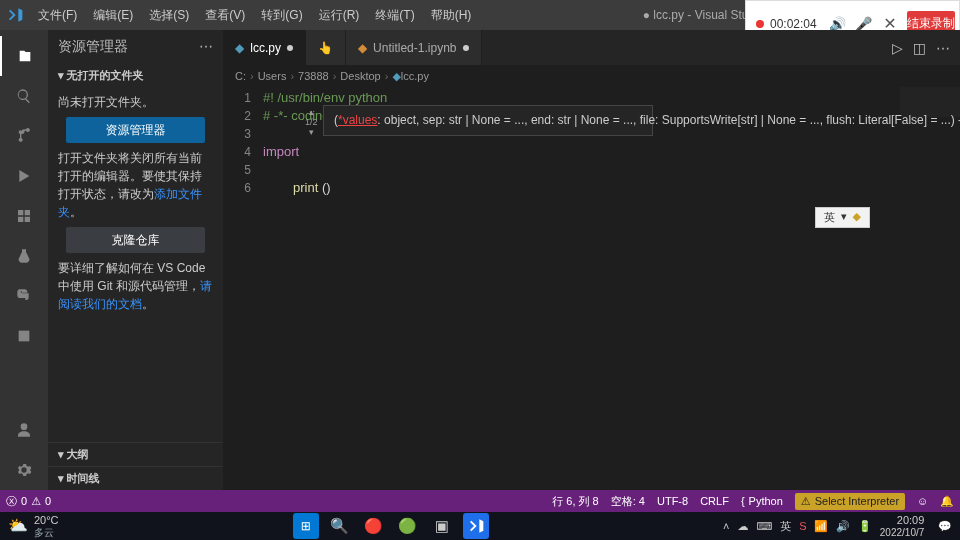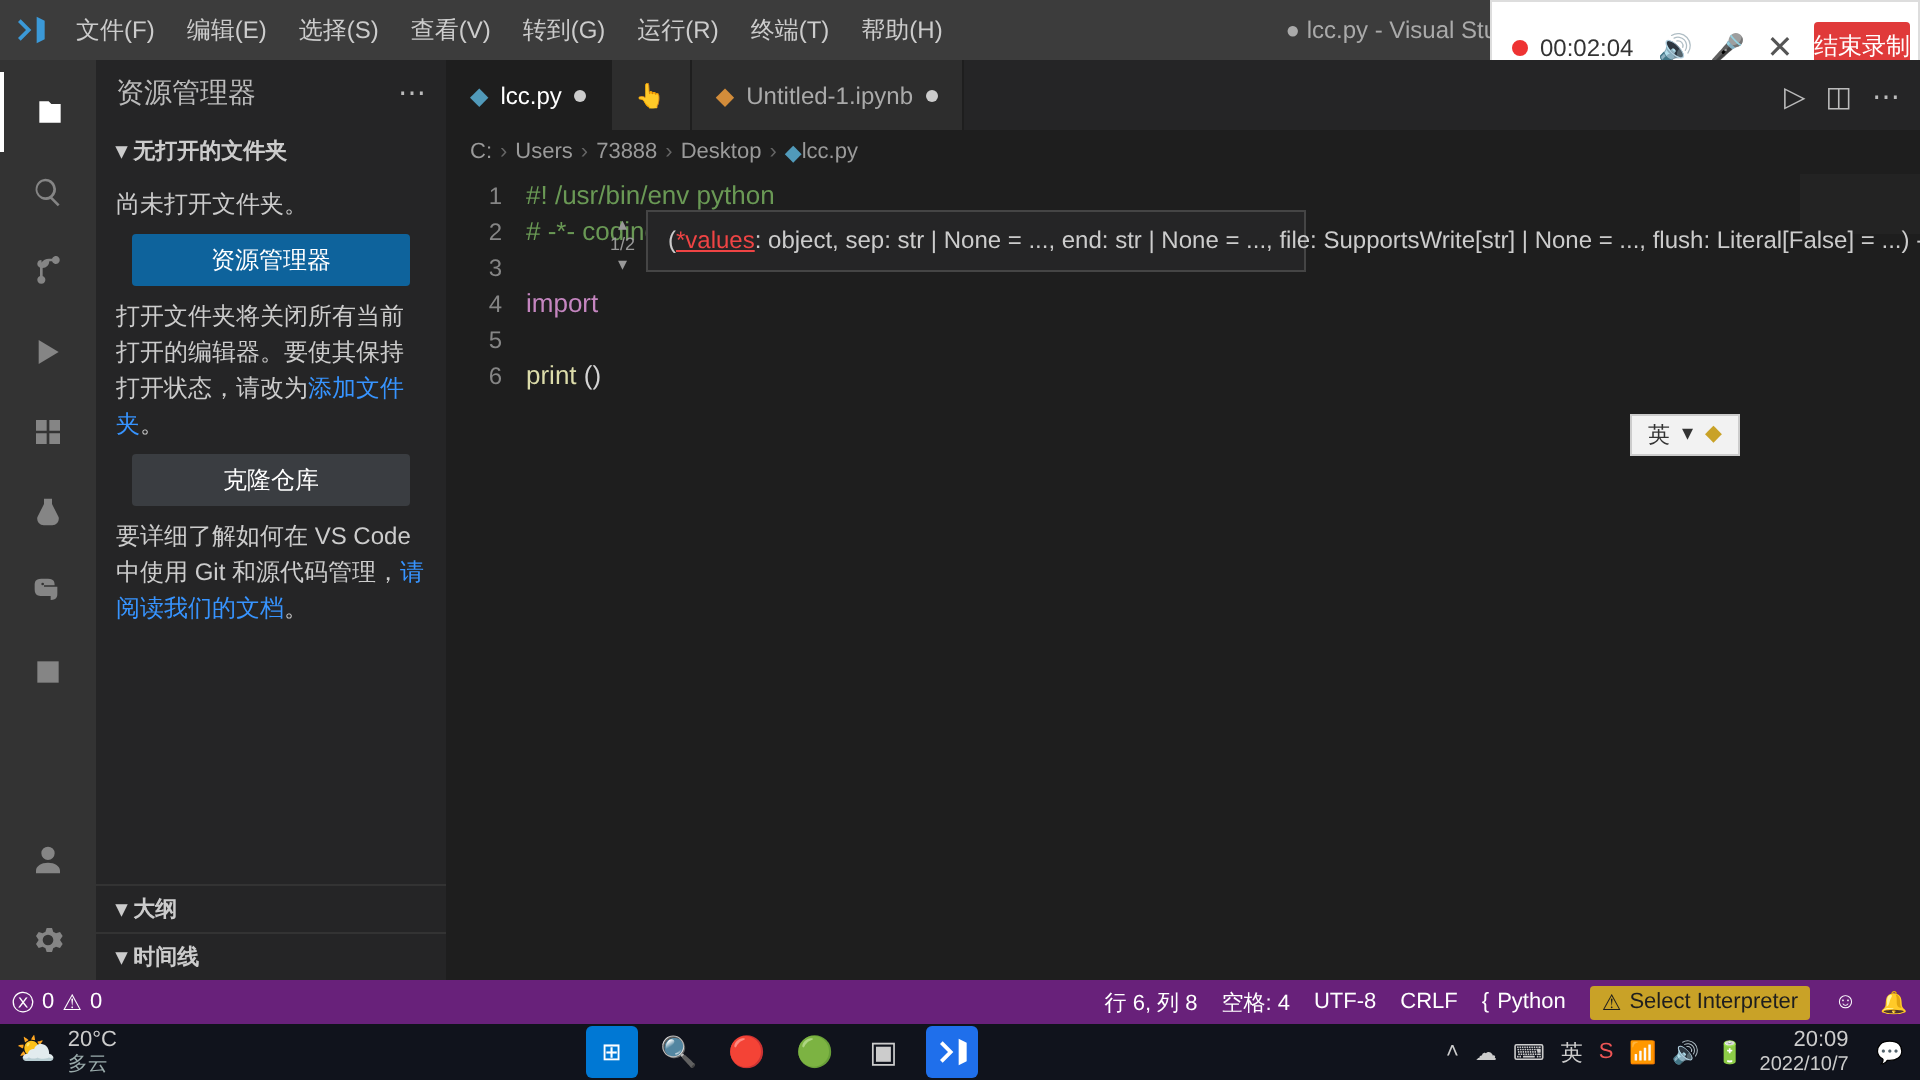--- a/index.html
+++ b/index.html
@@ -53,21 +53,21 @@
 .tabs .space { flex:1; }
 .tabs .run-icons { display:flex; align-items:center; padding-right:10px; color:#bbb; font-size:14px; }
 .tabs .run-icons span { margin-left:10px; cursor:pointer; }
 .crumbs { height:22px; display:flex; align-items:center; padding:0 12px; font-size:11px; color:#9a9a9a; }
 .crumbs span.sep { margin:0 4px; color:#666; }
 .code { flex:1; display:flex; font-family:Consolas,monospace; font-size:13px; padding-top:2px; position:relative; }
 .gutter { width:40px; text-align:right; color:#858585; padding-right:12px; line-height:18px; font-size:12px; }
 .lines { flex:1; color:#d4d4d4; line-height:18px; white-space:pre; position:relative; }
 .c-comment { color:#6a9955; }
 .c-keyword { color:#c586c0; }
-.c-func { color:#dcdcaa; }
+.c-func { color:#dcdcaa;margin-left:30px; }
 .tooltip { position:absolute; left:60px; top:16px; background:#252526; border:1px solid #454545; padding:6px 10px; font-size:12px; color:#ccc; max-width:330px; line-height:1.4; z-index:10; }
 .tooltip .param { color:#ef4444;text-decoration:underline; }
 .tt-arrows { position:absolute; left:42px; top:18px; font-size:9px; color:#999; line-height:10px; text-align:center; z-index:11; }
 .minimap { position:absolute; right:0; top:57px; width:60px; height:30px; background:rgba(100,100,100,.08); }
 
 
 .ime { position:absolute; right:90px; top:207px; background:#f2f2f2; border:1px solid #ccc; font-size:11px; color:#333; padding:2px 8px; display:flex; gap:6px; }
 
 
 .status { height:22px; background:#68217a; color:#fff; font-size:11px; display:flex; align-items:center; padding:0 6px; position:relative; }

